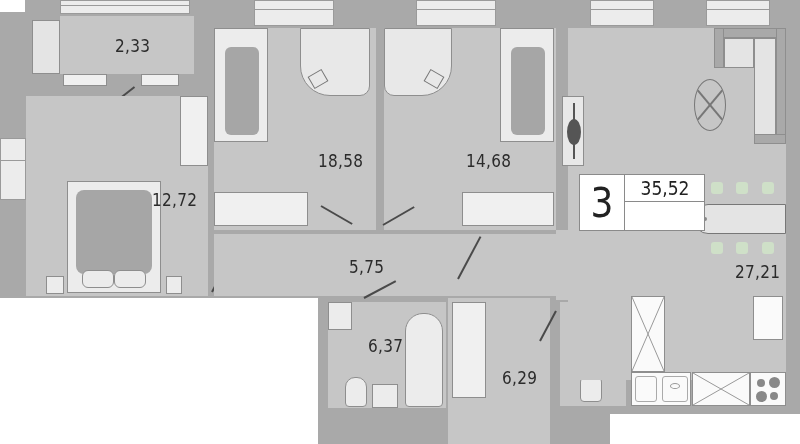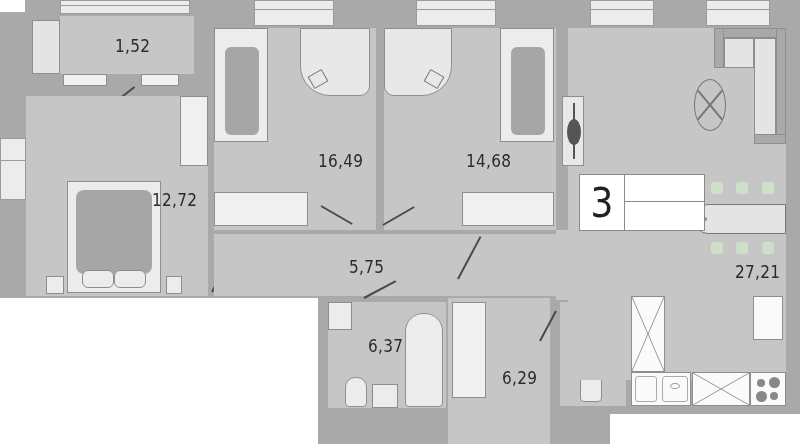--- a/index.html
+++ b/index.html
@@ -21,21 +21,21 @@
 
 <div class="abs wall" style="left:0;top:0;width:328px;height:298px;"></div>
 <div class="abs wall" style="left:190px;top:0;width:610px;height:444px;"></div>
 <div class="abs" style="left:0;top:298px;width:318px;height:146px;background:#fff;"></div>
 <div class="abs" style="left:610px;top:414px;width:190px;height:30px;background:#fff;"></div>
 <div class="abs" style="left:0;top:0;width:25px;height:12px;background:#fff;"></div>
 
 <div class="abs floor" style="left:60px;top:16px;width:134px;height:58px;"></div>
 <div class="abs win" style="left:60px;top:0;width:130px;height:14px;"></div>
 <div class="abs furn" style="left:32px;top:20px;width:28px;height:54px;"></div>
-<div class="label" style="left:115px;top:36px;">1,52</div>
+<div class="label" style="left:115px;top:36px;">2,33</div>
 <div class="abs wardrobe" style="left:63px;top:74px;width:44px;height:12px;"></div>
 <div class="abs wardrobe" style="left:141px;top:74px;width:38px;height:12px;"></div>
 <div class="door" style="left:114px;top:102px;width:26px;transform:rotate(-38deg);"></div>
 
 <div class="abs floor" style="left:26px;top:96px;width:182px;height:200px;"></div>
 <div class="abs win" style="left:0;top:138px;width:26px;height:62px;"></div>
 <div class="abs wardrobe" style="left:180px;top:96px;width:28px;height:70px;"></div>
 <div class="abs" style="left:67px;top:181px;width:94px;height:112px;background:#ececec;border:1px solid #8e8e8e;">
   <div class="abs" style="left:8px;top:8px;width:76px;height:84px;background:#a6a6a6;border-radius:8px;"></div>
   <div class="abs" style="left:14px;top:88px;width:32px;height:18px;background:#ececec;border:1px solid #8e8e8e;border-radius:6px;"></div>
@@ -47,21 +47,21 @@
 <div class="door" style="left:212px;top:291px;width:38px;transform:rotate(-62deg);"></div>
 
 <div class="abs floor" style="left:214px;top:28px;width:162px;height:202px;"></div>
 <div class="abs win" style="left:254px;top:0;width:80px;height:26px;"></div>
 <div class="abs furn" style="left:214px;top:28px;width:54px;height:114px;background:#ececec;">
   <div class="abs" style="left:10px;top:18px;width:34px;height:88px;background:#a6a6a6;border-radius:6px;"></div>
 </div>
 <div class="abs" style="left:300px;top:28px;width:70px;height:68px;background:#e8e8e8;border:1px solid #8e8e8e;border-radius:0 0 10px 30px;"></div>
 <div class="abs" style="left:310px;top:72px;width:16px;height:14px;background:#e8e8e8;border:1px solid #777;transform:rotate(-30deg);"></div>
 <div class="abs wardrobe" style="left:214px;top:192px;width:94px;height:34px;"></div>
-<div class="label" style="left:318px;top:151px;">16,49</div>
+<div class="label" style="left:318px;top:151px;">18,58</div>
 <div class="door" style="left:321px;top:205px;width:36px;transform:rotate(30deg);"></div>
 
 <div class="abs floor" style="left:384px;top:28px;width:172px;height:202px;"></div>
 <div class="abs win" style="left:416px;top:0;width:80px;height:26px;"></div>
 <div class="abs" style="left:384px;top:28px;width:68px;height:68px;background:#e8e8e8;border:1px solid #8e8e8e;border-radius:0 0 30px 10px;"></div>
 <div class="abs" style="left:426px;top:72px;width:16px;height:14px;background:#e8e8e8;border:1px solid #777;transform:rotate(30deg);"></div>
 <div class="abs furn" style="left:500px;top:28px;width:54px;height:114px;background:#ececec;">
   <div class="abs" style="left:10px;top:18px;width:34px;height:88px;background:#a6a6a6;border-radius:6px;"></div>
 </div>
 <div class="abs wardrobe" style="left:462px;top:192px;width:92px;height:34px;"></div>
@@ -142,14 +142,15 @@
 <div class="abs" style="left:750px;top:372px;width:36px;height:34px;background:#fafafa;border:1px solid #8e8e8e;">
   <div class="abs" style="left:6px;top:6px;width:8px;height:8px;background:#888;border-radius:50%;"></div>
   <div class="abs" style="left:18px;top:4px;width:11px;height:11px;background:#888;border-radius:50%;"></div>
   <div class="abs" style="left:5px;top:18px;width:11px;height:11px;background:#888;border-radius:50%;"></div>
   <div class="abs" style="left:19px;top:19px;width:8px;height:8px;background:#888;border-radius:50%;"></div>
 </div>
 
 <div class="abs info-box" style="left:579px;top:174px;width:126px;height:57px;">
   <div class="abs" style="left:0;top:0;width:44px;height:55px;display:flex;align-items:center;justify-content:center;font-size:40px;color:#222;">3</div>
   <div class="abs" style="left:44px;top:0;width:1px;height:55px;background:#8a8a8a;"></div>
+  <div class="abs" style="left:45px;top:0;width:80px;height:26px;display:flex;align-items:center;justify-content:center;font-size:19px;color:#222;">35,52</div>
   <div class="abs" style="left:44px;top:26px;width:81px;height:1px;background:#8a8a8a;"></div>
 </div>
 
 </body></html>

